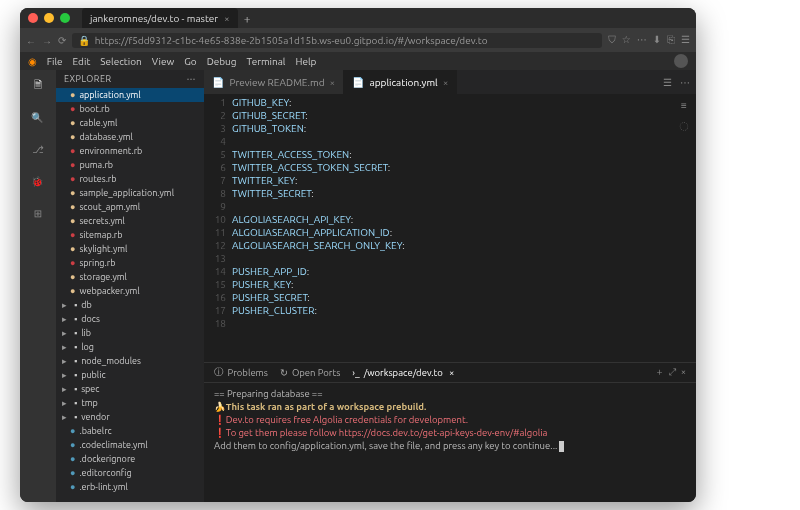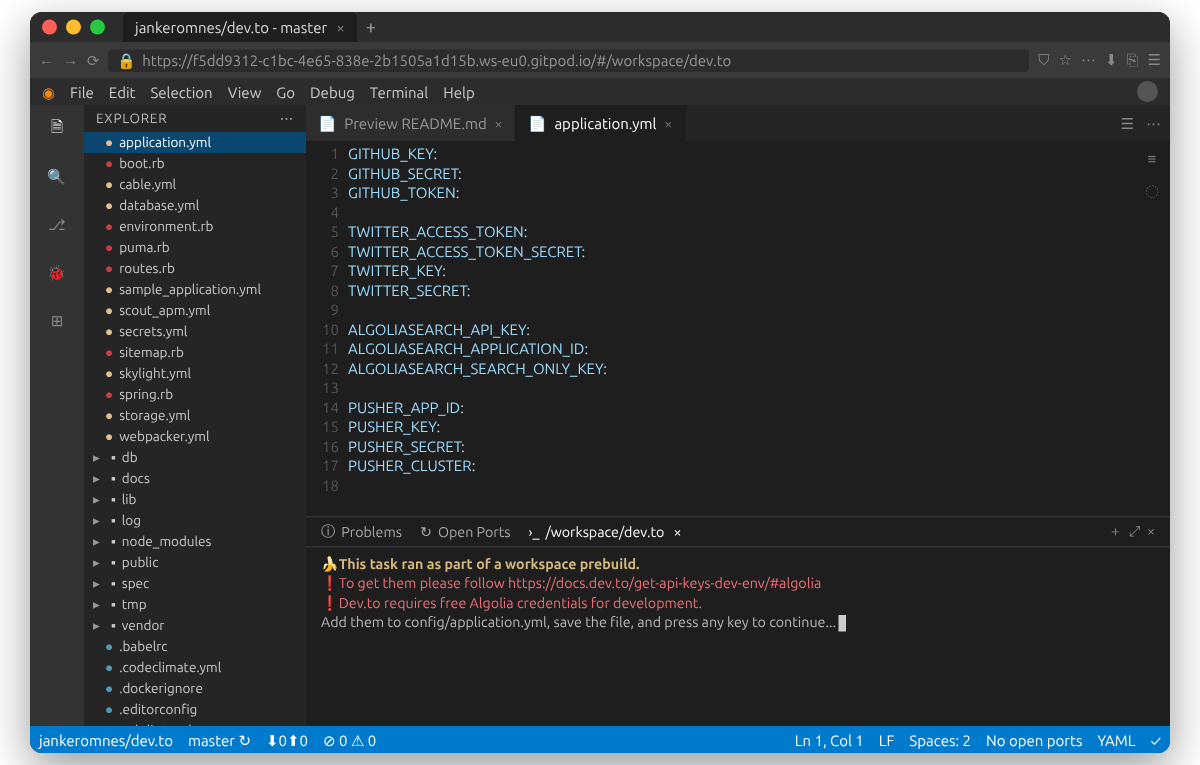--- a/index.html
+++ b/index.html
@@ -1,17 +1,17 @@
 <!DOCTYPE html>
 <html><head>
 <meta charset="utf-8">
 <style>
   * { margin:0; padding:0; box-sizing:border-box; font-family: -apple-system, "Segoe UI", Ubuntu, sans-serif; }
   body { background:#fff; width:800px; height:510px; overflow:hidden; }
-  .window { position:absolute; left:20px; top:8px; width:760px; height:494px; background:#1e1e1e; border-radius:8px; box-shadow:0 10px 30px rgba(0,0,0,0.4); overflow:hidden; display:flex; flex-direction:column; color:#ccc; font-size:10px; }
+  .window { position:absolute; left:20px; top:8px; width:676px; height:494px; background:#1e1e1e; border-radius:8px; box-shadow:0 10px 30px rgba(0,0,0,0.4); overflow:hidden; display:flex; flex-direction:column; color:#ccc; font-size:10px; }
   
   .titlebar { height:20px; background:#2c2c2c; display:flex; align-items:center; padding:0 8px; position:relative; }
   .traffic { display:flex; gap:6px; }
   .tl { width:10px; height:10px; border-radius:50%; }
   .red{background:#ff5f56;} .yel{background:#ffbd2e;} .grn{background:#27c93f;}
   .wtab { margin-left:12px; background:#1e1e1e; height:20px; display:flex; align-items:center; padding:0 8px; font-size:10px; color:#ddd; border-radius:4px 4px 0 0; gap:6px;}
   .wtab .x{color:#888;}
   .plus{margin-left:6px;color:#aaa;font-size:12px;}
   
   .addr { height:24px; background:#3a3a3a; display:flex; align-items:center; padding:0 6px; gap:6px; font-size:10px; color:#bbb; }
@@ -295,40 +295,27 @@
           <span class="ptab active">›_ <span>/workspace/dev.to</span> &nbsp;×</span>
           <span class="pright">
             <span>＋</span>&nbsp;
             <span>⤢</span>&nbsp;
             <span>×</span>
           </span>
         </div>
         <div class="term" id="term">
             <div class=""></div>
             <div class=""></div>
+            <div class="c">== Preparing database ==</div>
             <div class=""></div>
             <div class="y">🍌This task ran as part of a workspace prebuild.</div>
             <div class=""></div>
             <div class=""></div>
+            <div class="r">❗Dev.to requires free Algolia credentials for development.</div>
             <div class="r">❗To get them please follow https://docs.dev.to/get-api-keys-dev-env/#algolia</div>
-            <div class="r">❗Dev.to requires free Algolia credentials for development.</div>
             <div class=""></div>
             <div class="c">Add them to config/application.yml, save the file, and press any key to continue... <span class="cursor"></span></div>
           </div>
       </div>
     </div>
   </div>
 
-  <div class="status">
-    <span>jankeromnes/dev.to</span>
-      <span>master ↻</span>
-      <span>⬇0⬆0</span>
-      <span>⊘ 0  ⚠ 0</span>
-    <span class="r" id="sr">
-        <span>Ln 1, Col 1</span>
-        <span>LF</span>
-        <span>Spaces: 2</span>
-        <span>No open ports</span>
-        <span>YAML</span>
-        <span>✓</span>
-      </span>
-  </div>
 </div>
 
 </body></html>

